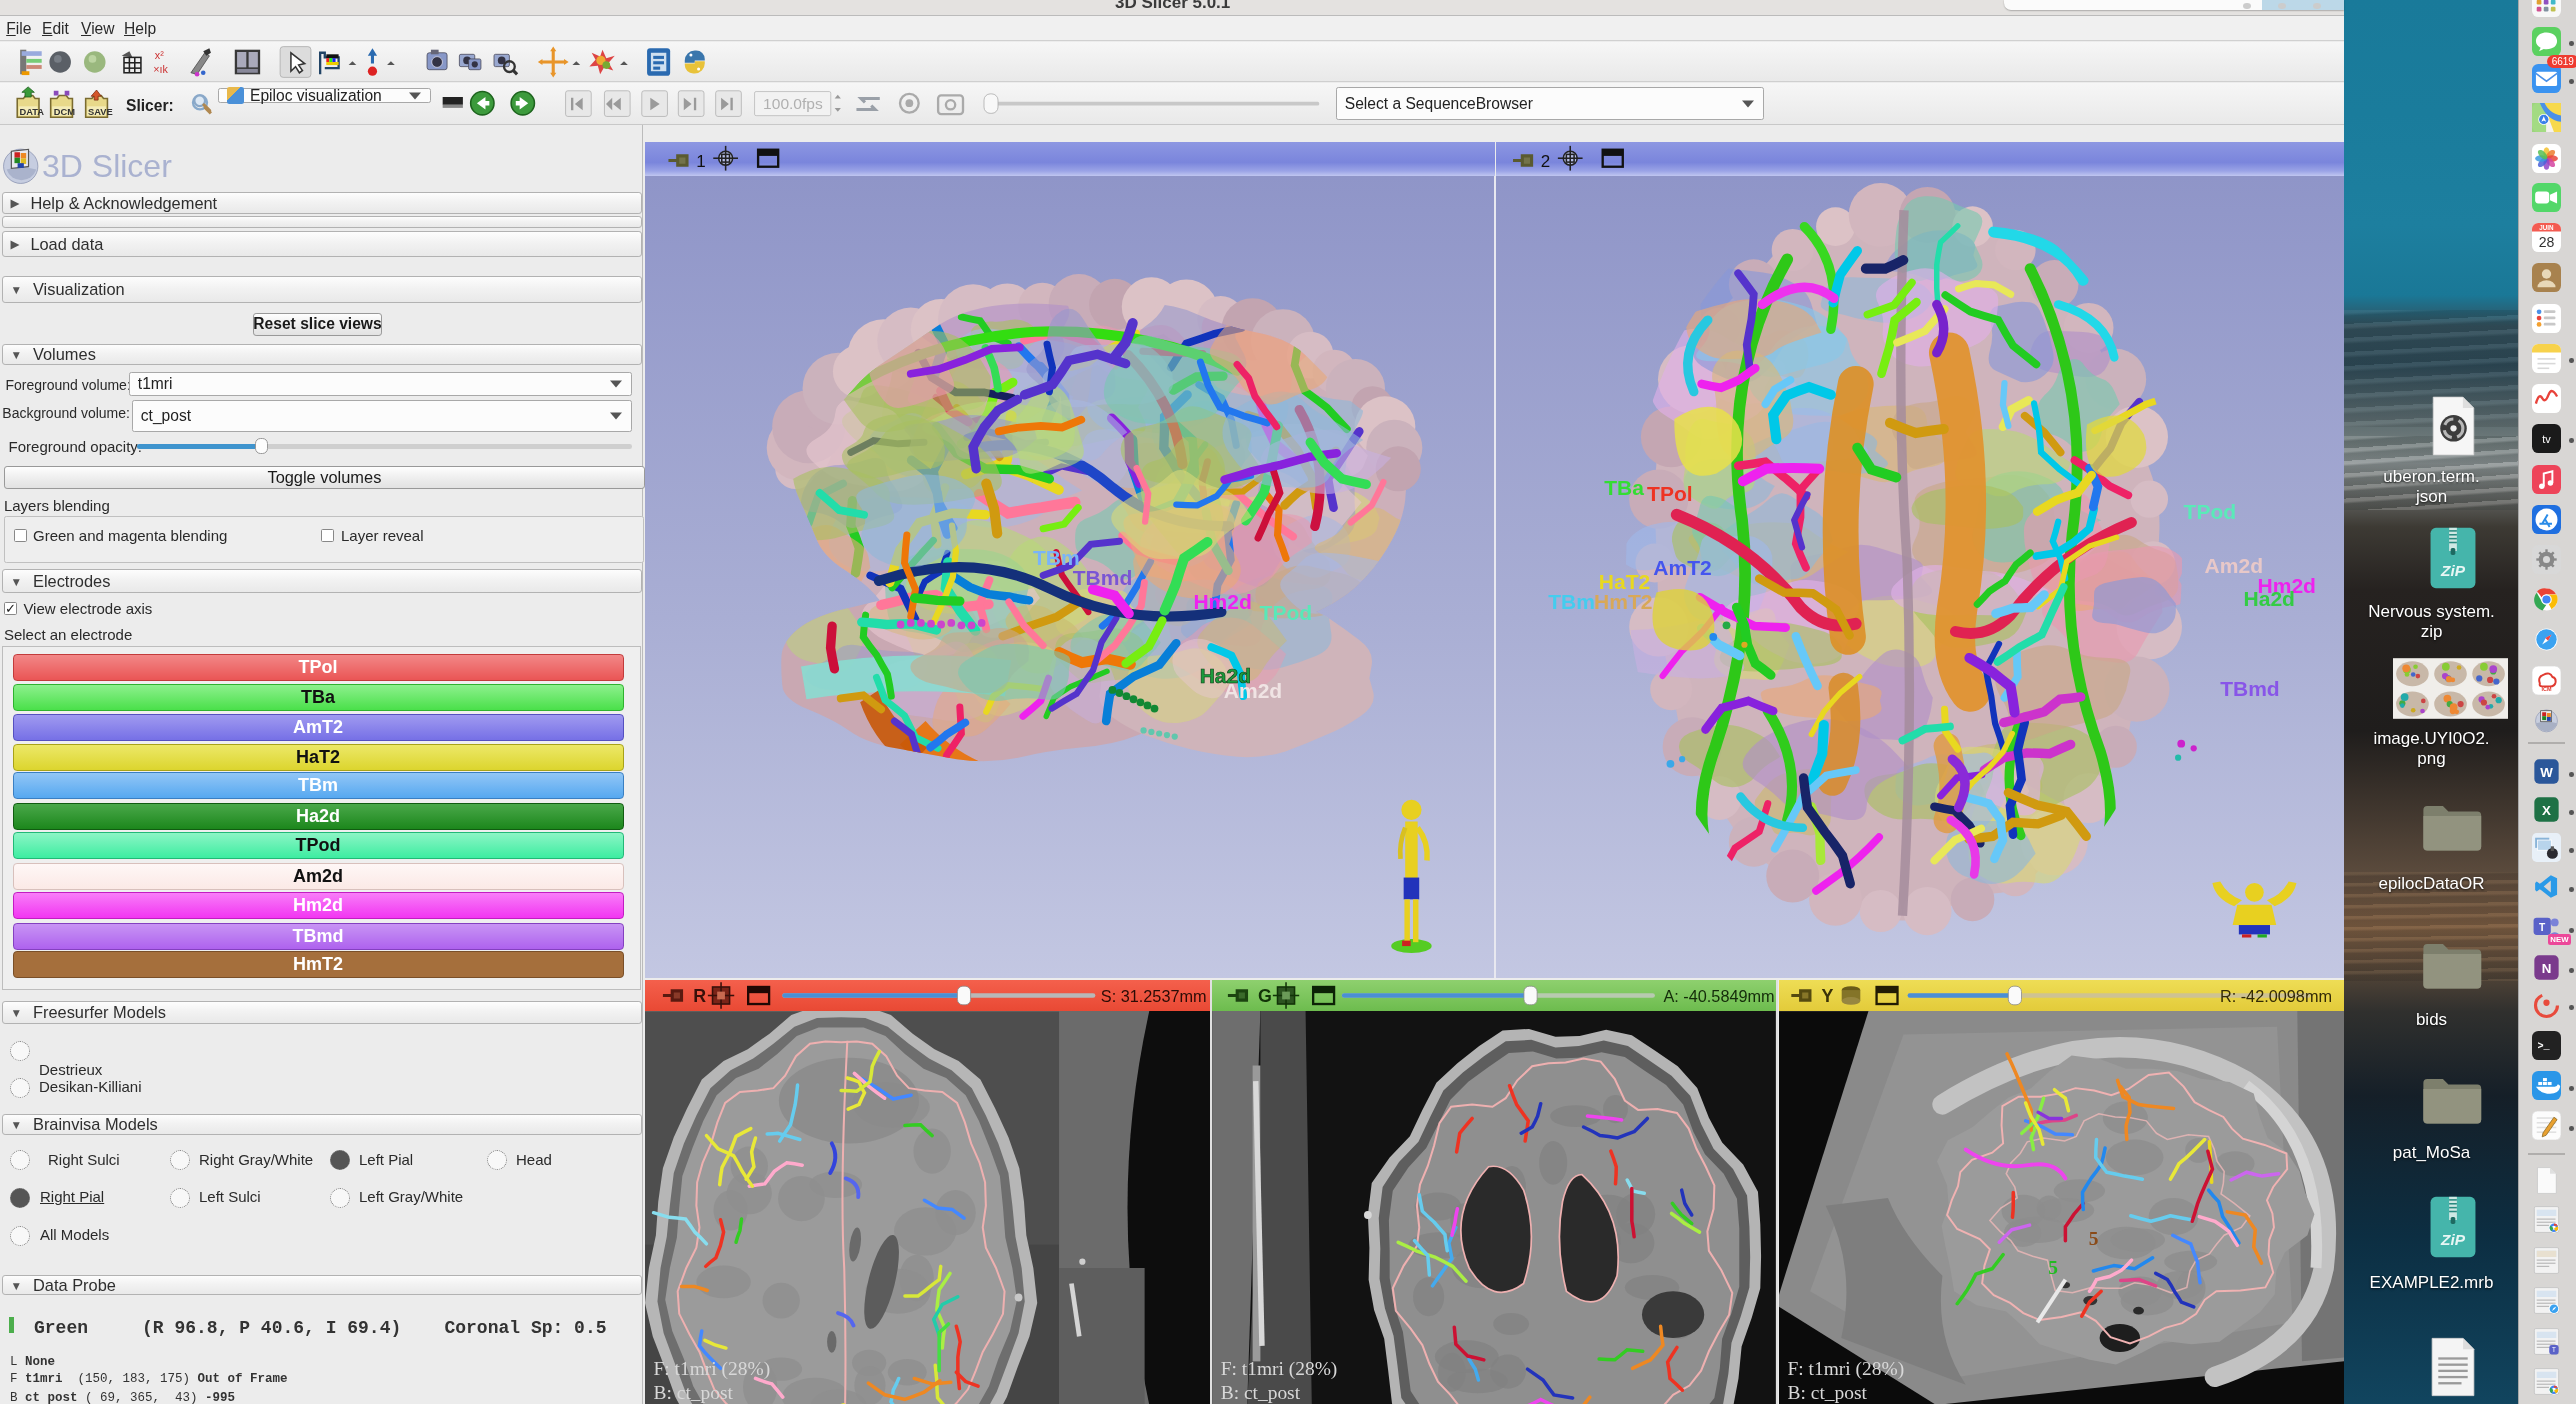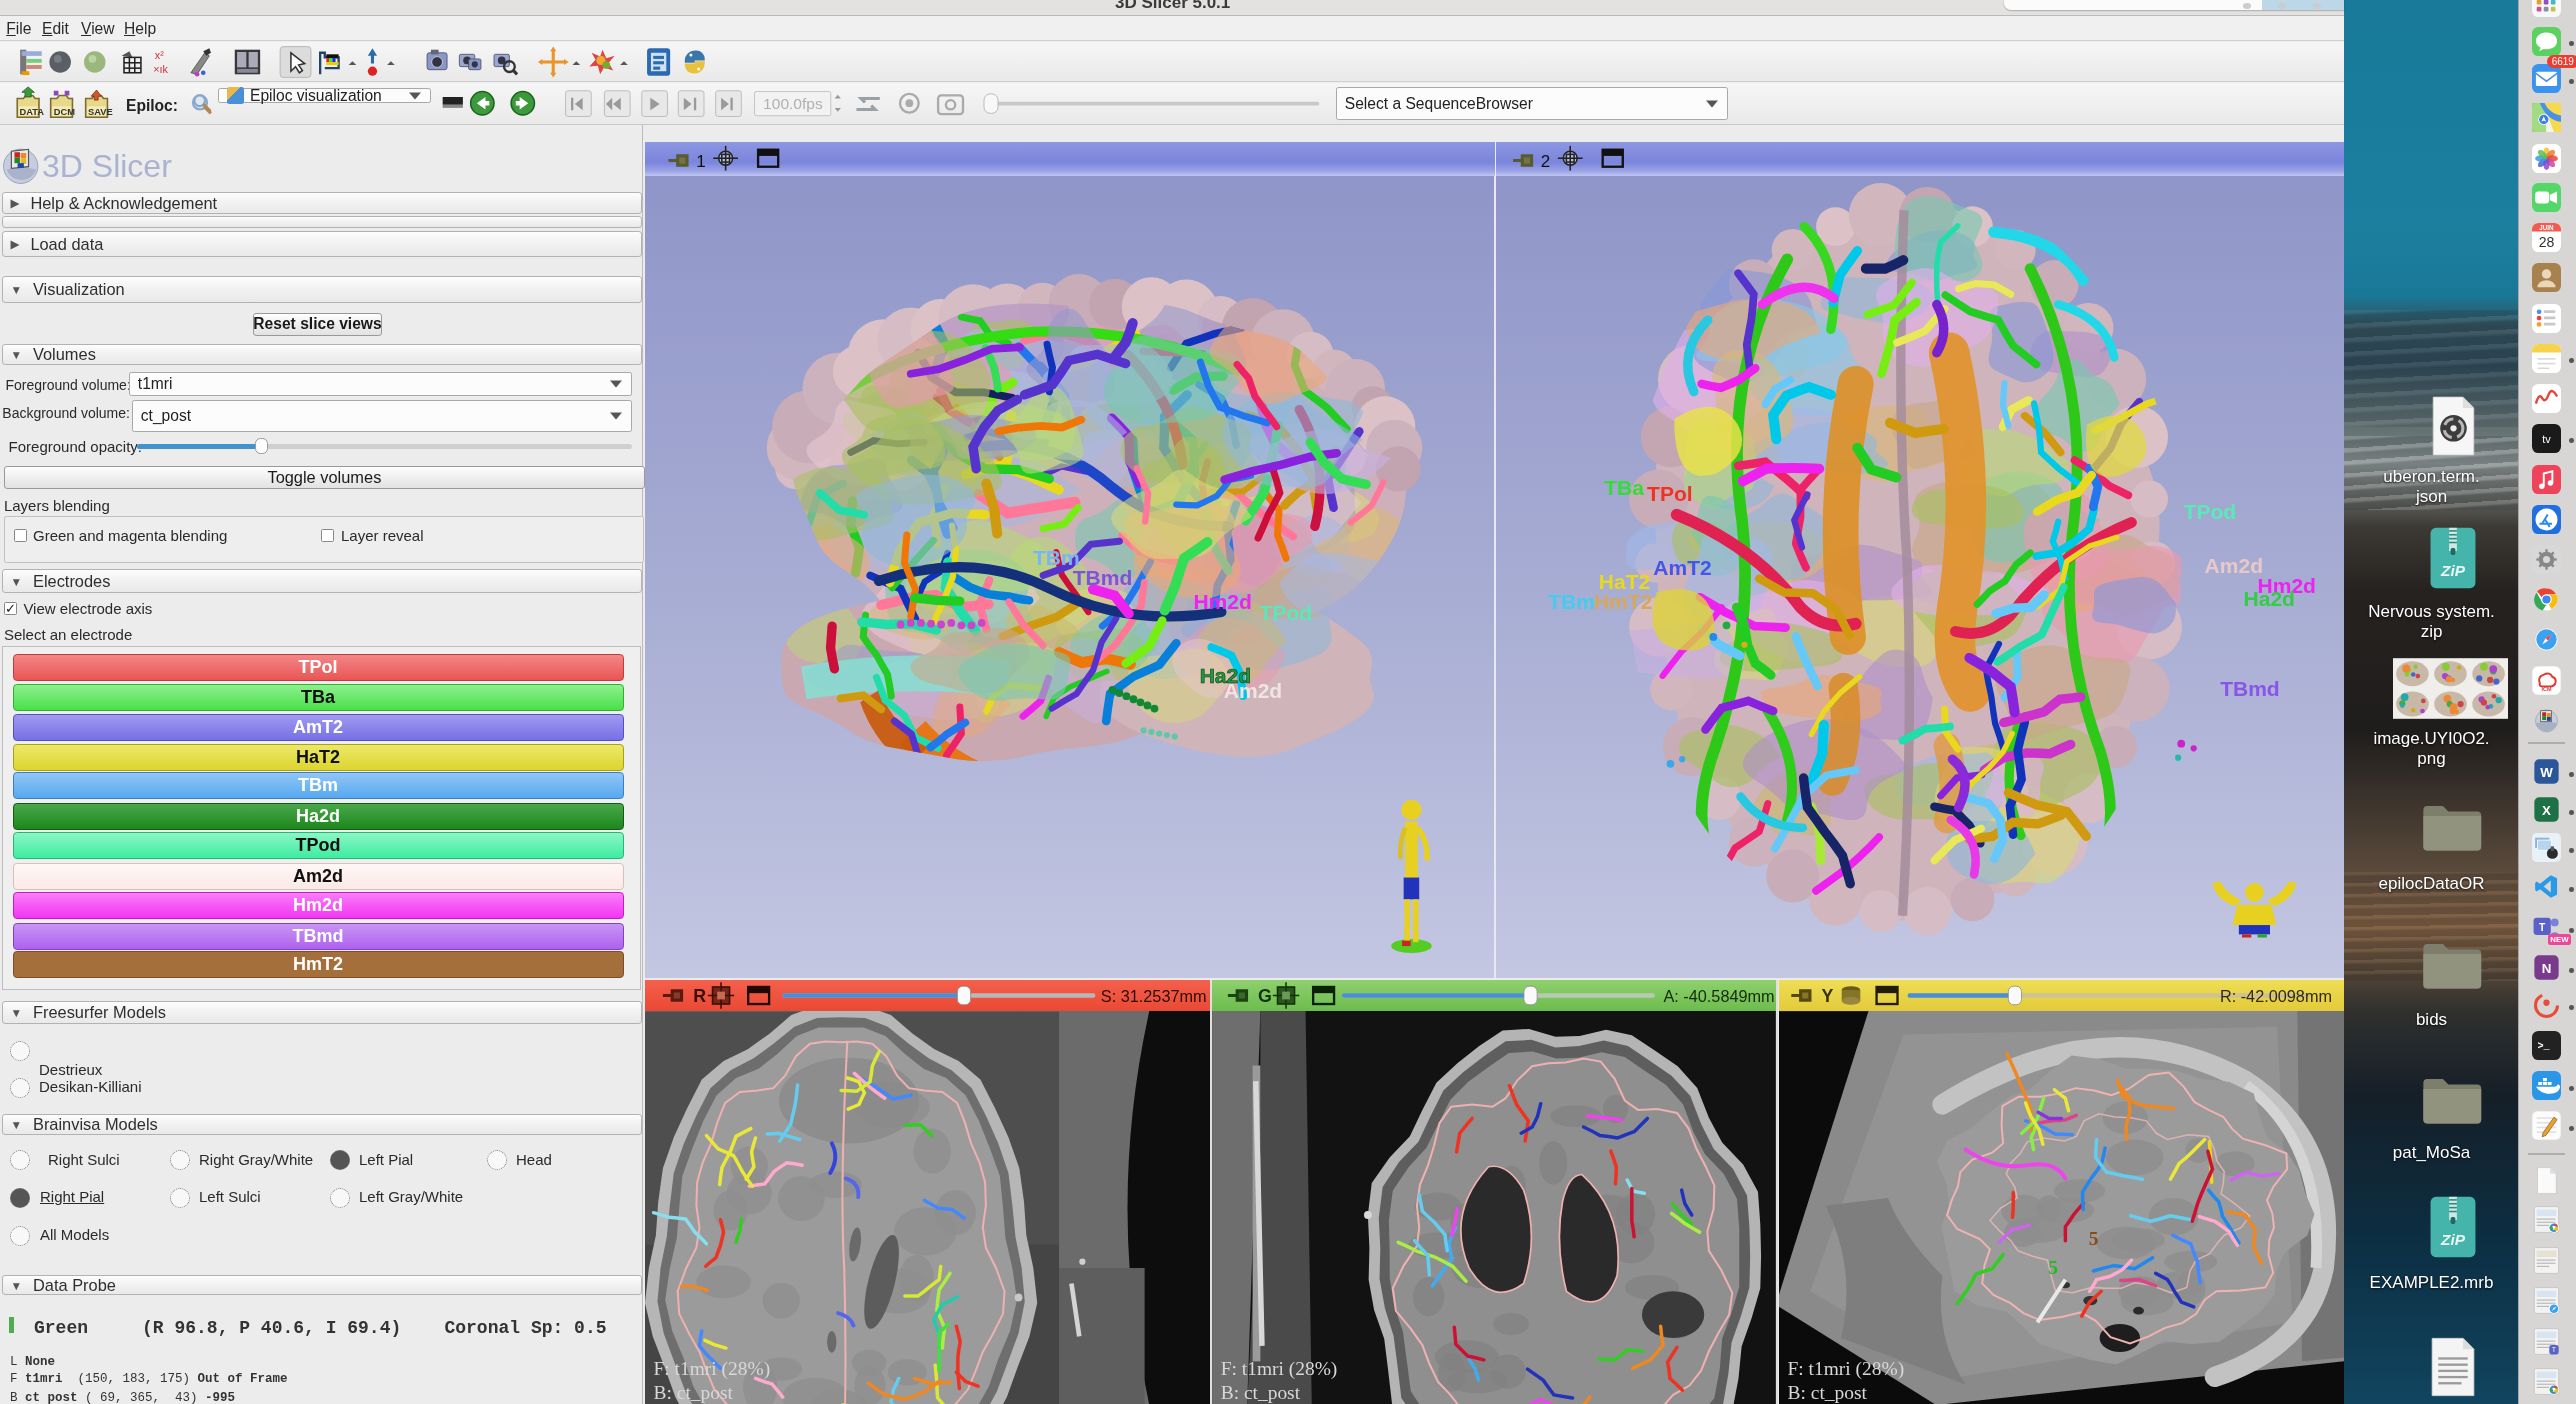--- a/index.html
+++ b/index.html
@@ -168,23 +168,23 @@
       <rect x="1205" y="16" width="32" height="24" rx="4" fill="none" stroke="#aaa" stroke-width="3"></rect>
         <circle cx="1221" cy="28" r="6" fill="none" stroke="#aaa" stroke-width="3"></circle>
       <rect x="1269" y="24" width="426" height="5" rx="2" fill="#c8c8c8"></rect>
         <rect x="1264" y="14" width="18" height="25" rx="8" fill="#f8f8f8" stroke="#aaa"></rect>
     </g>
   </svg>
   <svg class="abs" style="left:192px;top:93px;" width="20" height="20" viewBox="0 0 26 26">
       <circle cx="10" cy="10" r="7" fill="#dce8f4" stroke="#8aa8c8" stroke-width="3"></circle>
       <path d="M15.5 15.5 L23 23" stroke="#b08850" stroke-width="4" stroke-linecap="round"></path>
     </svg>
-  <div class="abs" style="left:126px;top:97px;font-size:15.6px;color:#222;font-weight:bold;">Epiloc:</div>
+  <div class="abs" style="left:126px;top:97px;font-size:15.6px;color:#222;font-weight:bold;">Slicer:</div>
   <div class="combo" style="left:218px;top:88px;width:213px;height:15px;"><span style="display:inline-block;width:17px;height:17px;margin-right:6.2px;background:linear-gradient(135deg,#e8b84a 40%,#4a90d8 40%);border-radius:2.3px;"></span>Epiloc visualization<span class="dd"></span></div>
-  <div class="combo" style="left:1336px;top:87px;width:392px;height:33px;">Select a SequenceBrowser<span class="dd"></span></div>
+  <div class="combo" style="left:1336px;top:87px;width:428px;height:33px;">Select a SequenceBrowser<span class="dd"></span></div>
 
   <div id="lp" class="abs" style="left:0;top:125px;width:643px;height:1279px;background:#ececec;border-right:0.8px solid #bbb;"></div>
 
   <svg class="abs" style="left:1.6px;top:146px;" width="39" height="39" viewBox="0 0 50 50">
     <circle cx="24" cy="26" r="22" fill="#c6cde0" stroke="#8a93b0" stroke-width="1"></circle>
     <path d="M6 30 A 20 20 0 0 0 44 30 L 24 26 Z" fill="#aab3cc"></path>
     <rect x="12" y="8" width="22" height="22" fill="#e8e8ee" stroke="#555" stroke-width="1.5" transform="skewY(-6)"></rect>
     <rect x="16" y="8" width="7" height="7" fill="#cc2222"></rect>
       <rect x="24" y="9" width="7" height="7" fill="#ee8822"></rect>
     <rect x="16" y="15" width="7" height="7" fill="#228822"></rect>

